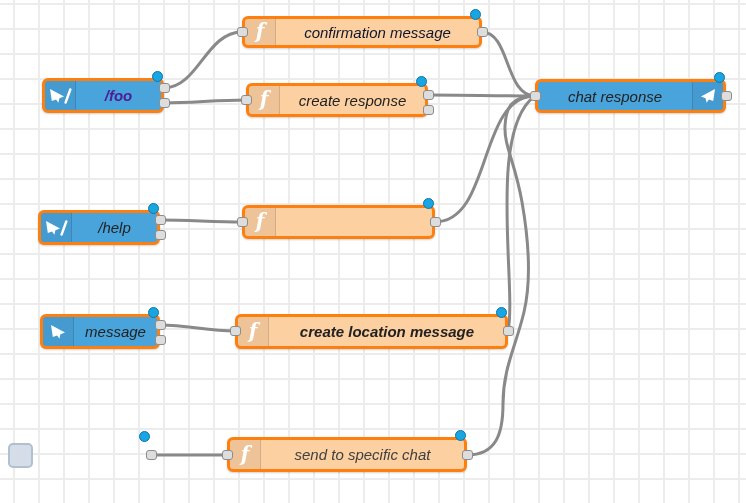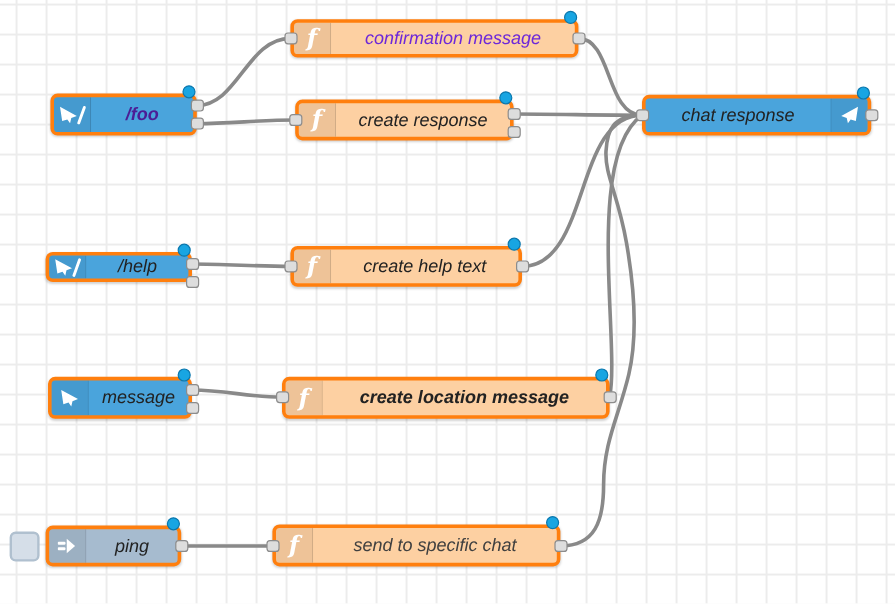--- a/index.html
+++ b/index.html
@@ -68,21 +68,21 @@
     </div>
     <div class="port" style="left: 158.5px; top: 83px; background: rgb(221, 221, 221); border-color: rgb(140, 140, 140);"></div>
     <div class="port" style="left: 158.5px; top: 98px; background: rgb(221, 221, 221); border-color: rgb(140, 140, 140);"></div>
     <div class="changed-dot" style="left: 151.5px; top: 70.5px; background: rgb(24, 165, 226); border: 1.5px solid rgb(11, 119, 173);"></div>
     <div class="node" style="left: 242px; top: 16px; width: 240px; height: 32px; background: rgb(253, 208, 162); border-color: rgb(255, 127, 14);">
       <div class="icon-region icon-left">
         <svg width="20" height="22" viewBox="0 0 20 22" style="overflow:visible">
           <text x="10" y="17" text-anchor="middle" font-size="20" font-style="italic" font-weight="bold" font-family="DejaVu Serif,serif" fill="#fff">f</text>
         </svg>
       </div>
-      <div class="node-label" style="color: #6d28d9;">confirmation message</div>
+      <div class="node-label" style="color: #0f172a;">confirmation message</div>
     </div>
     <div class="port" style="left: 236.5px; top: 27px; background: rgb(221, 221, 221); border-color: rgb(140, 140, 140);"></div>
     <div class="port" style="left: 476.5px; top: 27px; background: rgb(221, 221, 221); border-color: rgb(140, 140, 140);"></div>
     <div class="changed-dot" style="left: 469.5px; top: 8.5px; background: rgb(24, 165, 226); border: 1.5px solid rgb(11, 119, 173);"></div>
     <div class="node" style="left: 246px; top: 83px; width: 182px; height: 34px; background: rgb(253, 208, 162); border-color: rgb(255, 127, 14);">
       <div class="icon-region icon-left">
         <svg width="20" height="22" viewBox="0 0 20 22" style="overflow:visible">
           <text x="10" y="17" text-anchor="middle" font-size="20" font-style="italic" font-weight="bold" font-family="DejaVu Serif,serif" fill="#fff">f</text>
         </svg>
       </div>
@@ -96,41 +96,40 @@
       <div class="node-label" style="color: rgb(34, 34, 34);">chat response</div>
       <div class="icon-region icon-right">
         <svg width="16" height="16" viewBox="0 0 16 16">
           <polygon fill="#fff" points="15,1 1,8.6 5.6,10.3 6.6,14.8 8.9,11.5 13.2,12.9"></polygon>
         </svg>
       </div>
     </div>
     <div class="port" style="left: 529.5px; top: 91px; background: rgb(221, 221, 221); border-color: rgb(140, 140, 140);"></div>
     <div class="port" style="left: 720.5px; top: 91px; background: rgb(221, 221, 221); border-color: rgb(140, 140, 140);"></div>
     <div class="changed-dot" style="left: 713.5px; top: 71.5px; background: rgb(24, 165, 226); border: 1.5px solid rgb(11, 119, 173);"></div>
-    <div class="node" style="left: 38px; top: 210px; width: 122px; height: 25px; background: rgb(74, 164, 220); border-color: rgb(255, 127, 14);">
+    <div class="node" style="left: 38px; top: 210px; width: 122px; height: 35px; background: rgb(74, 164, 220); border-color: rgb(255, 127, 14);">
       <div class="icon-region icon-left">
         <svg width="23" height="16" viewBox="0 0 23 16">
           <g fill="#fff">
             <polygon points="1,1 15,8.6 10.4,10.3 9.4,14.8 7.1,11.5 2.8,12.9"></polygon>
             <path d="M21.3,1.5 L16.6,14.5" stroke="#fff" stroke-width="2.4" stroke-linecap="round" fill="none"></path>
           </g>
         </svg>
       </div>
       <div class="node-label" style="color: rgb(34, 34, 34);">/help</div>
     </div>
     <div class="port" style="left: 154.5px; top: 215px; background: rgb(221, 221, 221); border-color: rgb(140, 140, 140);"></div>
     <div class="port" style="left: 154.5px; top: 230px; background: rgb(221, 221, 221); border-color: rgb(140, 140, 140);"></div>
     <div class="changed-dot" style="left: 147.5px; top: 202.5px; background: rgb(24, 165, 226); border: 1.5px solid rgb(11, 119, 173);"></div>
     <div class="node" style="left: 242px; top: 205px; width: 193px; height: 34px; background: rgb(253, 208, 162); border-color: rgb(255, 127, 14);">
       <div class="icon-region icon-left">
         <svg width="20" height="22" viewBox="0 0 20 22" style="overflow:visible">
           <text x="10" y="17" text-anchor="middle" font-size="20" font-style="italic" font-weight="bold" font-family="DejaVu Serif,serif" fill="#fff">f</text>
         </svg>
       </div>
-      <div class="node-label" style="color: rgb(34, 34, 34);">create help text</div>
     </div>
     <div class="port" style="left: 236.5px; top: 217px; background: rgb(221, 221, 221); border-color: rgb(140, 140, 140);"></div>
     <div class="port" style="left: 429.5px; top: 217px; background: rgb(221, 221, 221); border-color: rgb(140, 140, 140);"></div>
     <div class="changed-dot" style="left: 422.5px; top: 197.5px; background: rgb(24, 165, 226); border: 1.5px solid rgb(11, 119, 173);"></div>
     <div class="node" style="left: 40px; top: 314px; width: 120px; height: 35px; background: rgb(74, 164, 220); border-color: rgb(255, 127, 14);">
       <div class="icon-region icon-left">
         <svg width="16" height="16" viewBox="0 0 16 16">
           <polygon fill="#fff" points="1,1 15,8.6 10.4,10.3 9.4,14.8 7.1,11.5 2.8,12.9"></polygon>
         </svg>
       </div>
@@ -144,32 +143,20 @@
         <svg width="20" height="22" viewBox="0 0 20 22" style="overflow:visible">
           <text x="10" y="17" text-anchor="middle" font-size="20" font-style="italic" font-weight="bold" font-family="DejaVu Serif,serif" fill="#fff">f</text>
         </svg>
       </div>
       <div class="node-label" style="color: rgb(34, 34, 34); font-weight: bold;">create location message</div>
     </div>
     <div class="port" style="left: 229.5px; top: 326px; background: rgb(221, 221, 221); border-color: rgb(140, 140, 140);"></div>
     <div class="port" style="left: 502.5px; top: 326px; background: rgb(221, 221, 221); border-color: rgb(140, 140, 140);"></div>
     <div class="changed-dot" style="left: 495.5px; top: 306.5px; background: rgb(24, 165, 226); border: 1.5px solid rgb(11, 119, 173);"></div>
     <div class="inject-button" style="left: 8px; top: 443px; width: 25px; height: 25px;"></div>
-    <div class="node" style="left: 38px; top: 438px; width: 113px; height: 34px; background: rgb(166, 187, 207); border-color: rgb(255, 127, 14);">
-      <div class="icon-region icon-left">
-        <svg width="16" height="16" viewBox="0 0 16 16">
-          <g fill="#fff">
-            <rect x="0" y="4.4" width="6.6" height="2.6" rx="1"></rect>
-            <rect x="0" y="9" width="6.6" height="2.6" rx="1"></rect>
-            <polygon points="7.6,2 14.6,8 7.6,14"></polygon>
-          </g>
-        </svg>
-      </div>
-      <div class="node-label" style="color: rgb(34, 34, 34);">ping</div>
-    </div>
     <div class="port" style="left: 145.5px; top: 450px; background: rgb(221, 221, 221); border-color: rgb(140, 140, 140);"></div>
     <div class="changed-dot" style="left: 138.5px; top: 430.5px; background: rgb(24, 165, 226); border: 1.5px solid rgb(11, 119, 173);"></div>
     <div class="node" style="left: 227px; top: 437px; width: 240px; height: 35px; background: rgb(253, 208, 162); border-color: rgb(255, 127, 14);">
       <div class="icon-region icon-left">
         <svg width="20" height="22" viewBox="0 0 20 22" style="overflow:visible">
           <text x="10" y="17" text-anchor="middle" font-size="20" font-style="italic" font-weight="bold" font-family="DejaVu Serif,serif" fill="#fff">f</text>
         </svg>
       </div>
       <div class="node-label" style="color: #404040;">send to specific chat</div>
     </div>

